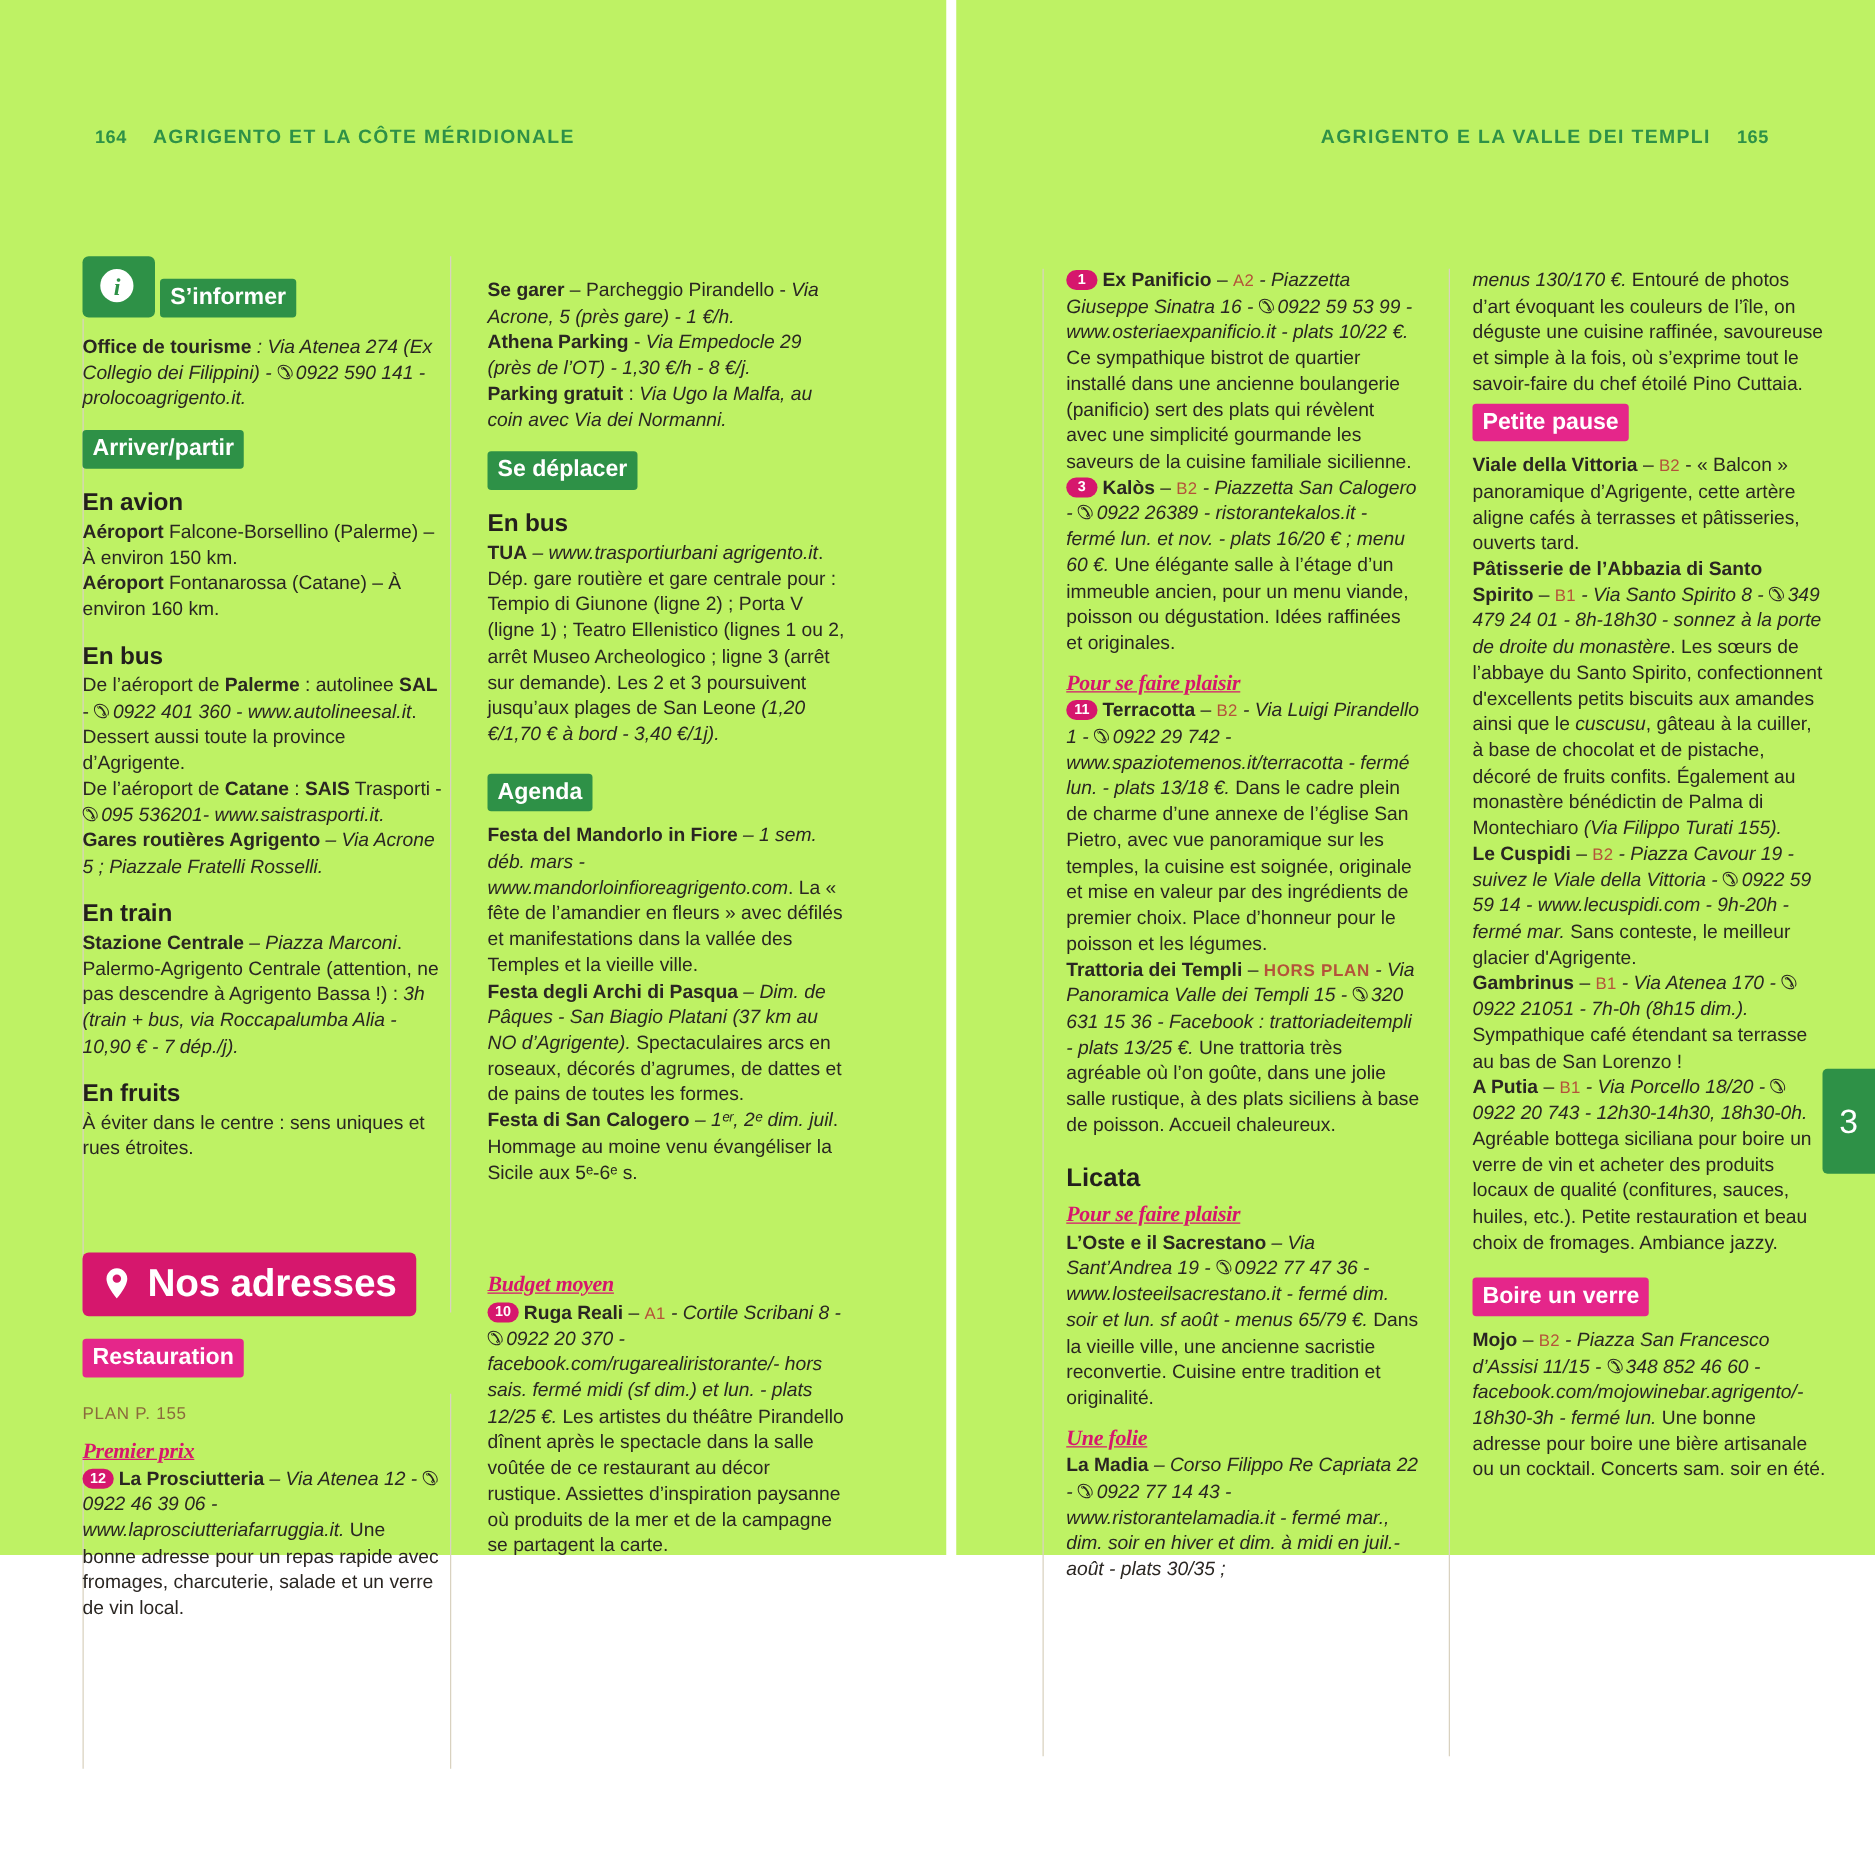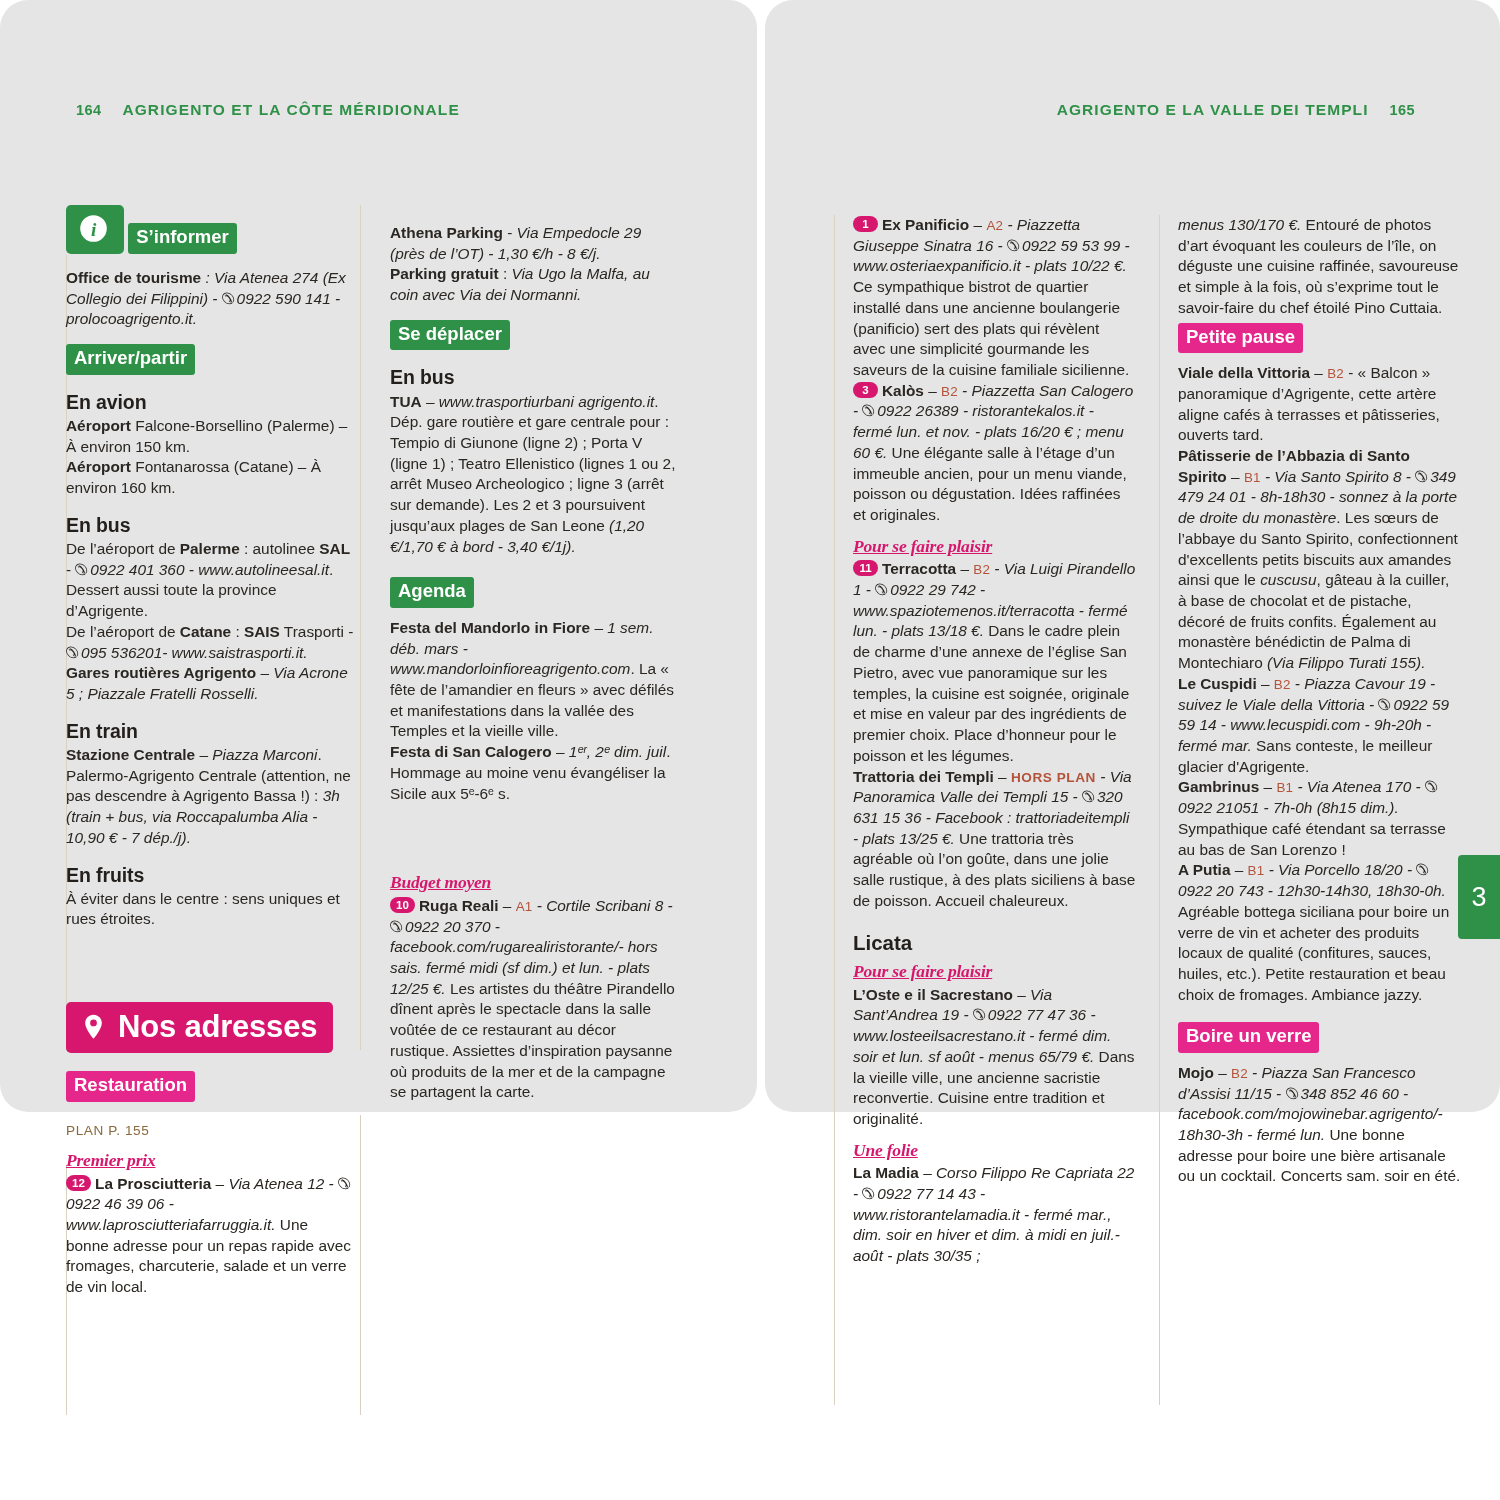--- a/index.html
+++ b/index.html
@@ -14,24 +14,23 @@
     overflow: hidden;
     position: relative;
   }
   .spread {
     position: absolute;
     inset: 0;
     display: flex;
   }
   .page {
     position: relative;
-    background: #e5e5e5;
-    height: 1112px;
+    background: #bef264;
+    height: 1244px;
     box-sizing: border-box;
-    border-radius: 28px;
   }
   .page-left  { width: 757px; }
   .page-gutter{ width: 8px; background: #ffffff; height: 1500px; }
   .page-right { width: 735px; }
 
   
   .runhead {
     position: absolute;
     top: 101px;
     font-size: 15.5px;
@@ -276,31 +275,33 @@
 
         <div class="plan-ref">PLAN P. 155</div>
 
         <div class="price-head">Premier prix</div>
         <p class="para"><span class="num">12</span><b>La Prosciutteria</b><i> – Via Atenea 12 - </i><span class="phone">✆</span><i>0922 46 39 06</i><i> - www.laprosciutteriafarruggia.it.</i><span> Une bonne adresse pour un repas rapide avec fromages, charcuterie, salade et un verre de vin local.</span></p>
       </div>
 
       <div class="col">
         <div style="height:18px;"></div>
 
+        <p class="para"><b>Se garer</b><span> – Parcheggio Pirandello - </span><i>Via Acrone, 5 (près gare) - 1 €/h.</i></p>
         <p class="para"><b>Athena Parking</b><span> - </span><i>Via Empedocle 29 (près de l’OT) - 1,30 €/h - 8 €/j.</i></p>
         <p class="para"><b>Parking gratuit</b><span> : </span><i>Via Ugo la Malfa, au coin avec Via dei Normanni.</i></p>
 
         <div class="subbanner sb-green" style="margin-top:14px;">Se déplacer</div>
 
         <h3 class="sub first">En bus</h3>
         <p class="para"><b>TUA</b><i> – www.trasportiurbani agrigento.it</i><span>. Dép. gare routière et gare centrale pour : Tempio di Giunone (ligne 2) ; Porta V (ligne 1) ; Teatro Ellenistico (lignes 1 ou 2, arrêt Museo Archeologico ; ligne 3 (arrêt sur demande). Les 2 et 3 poursuivent jusqu’aux plages de San Leone </span><i>(1,20 €/1,70 € à bord - 3,40 €/1j).</i></p>
 
         <div class="subbanner sb-green" style="margin-top:20px;">Agenda</div>
 
         <p class="para"><b>Festa del Mandorlo in Fiore</b><i> – 1 sem. déb. mars - www.mandorloinfioreagrigento.com</i><span>. La « fête de l’amandier en fleurs » avec défilés et manifestations dans la vallée des Temples et la vieille ville.</span></p>
+        <p class="para"><b>Festa degli Archi di Pasqua</b><i> – Dim. de Pâques - San Biagio Platani (37 km au NO d’Agrigente).</i><span> Spectaculaires arcs en roseaux, décorés d’agrumes, de dattes et de pains de toutes les formes.</span></p>
         <p class="para"><b>Festa di San Calogero</b><i> – 1ᵉʳ, 2ᵉ dim. juil</i><span>. Hommage au moine venu évangéliser la Sicile aux 5ᵉ-6ᵉ s.</span></p>
 
         <div style="height:58px;"></div>
 
         <div class="price-head">Budget moyen</div>
         <p class="para"><span class="num">10</span><b>Ruga Reali</b><span> – </span><span class="mapref">A1</span><i> - Cortile Scribani 8 - </i><span class="phone">✆</span><i>0922 20 370</i><i> - facebook.com/rugarealiristorante/- hors sais. fermé midi (sf dim.) et lun. - plats 12/25 €.</i><span> Les artistes du théâtre Pirandello dînent après le spectacle dans la salle voûtée de ce restaurant au décor rustique. Assiettes d’inspiration paysanne où produits de la mer et de la campagne se partagent la carte.</span></p>
       </div>
     </div>
   </div>
 

